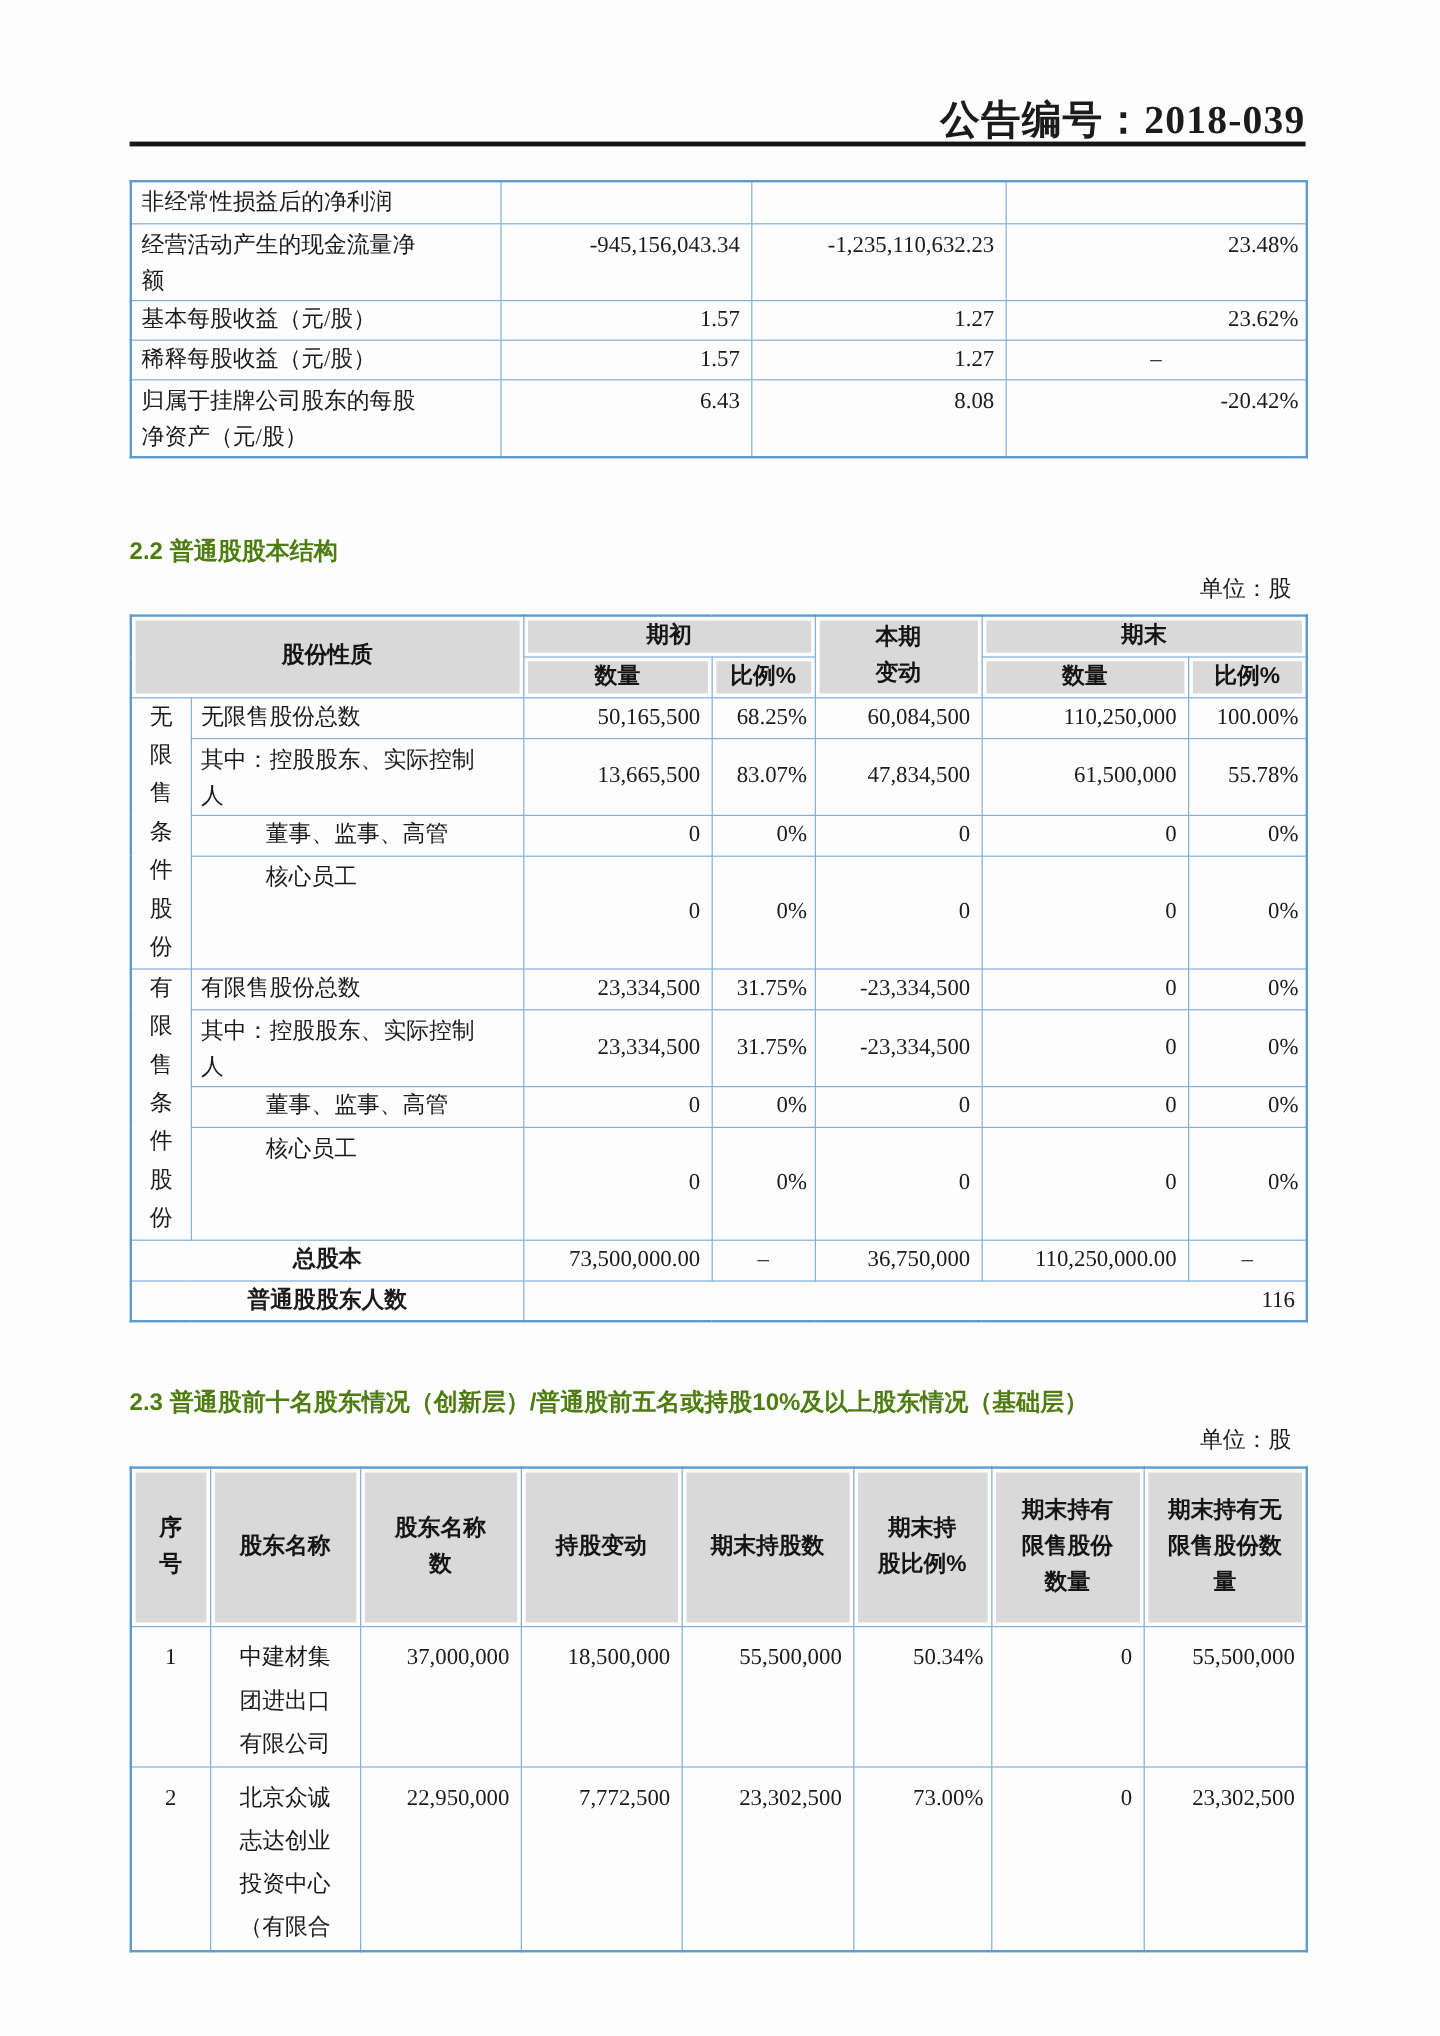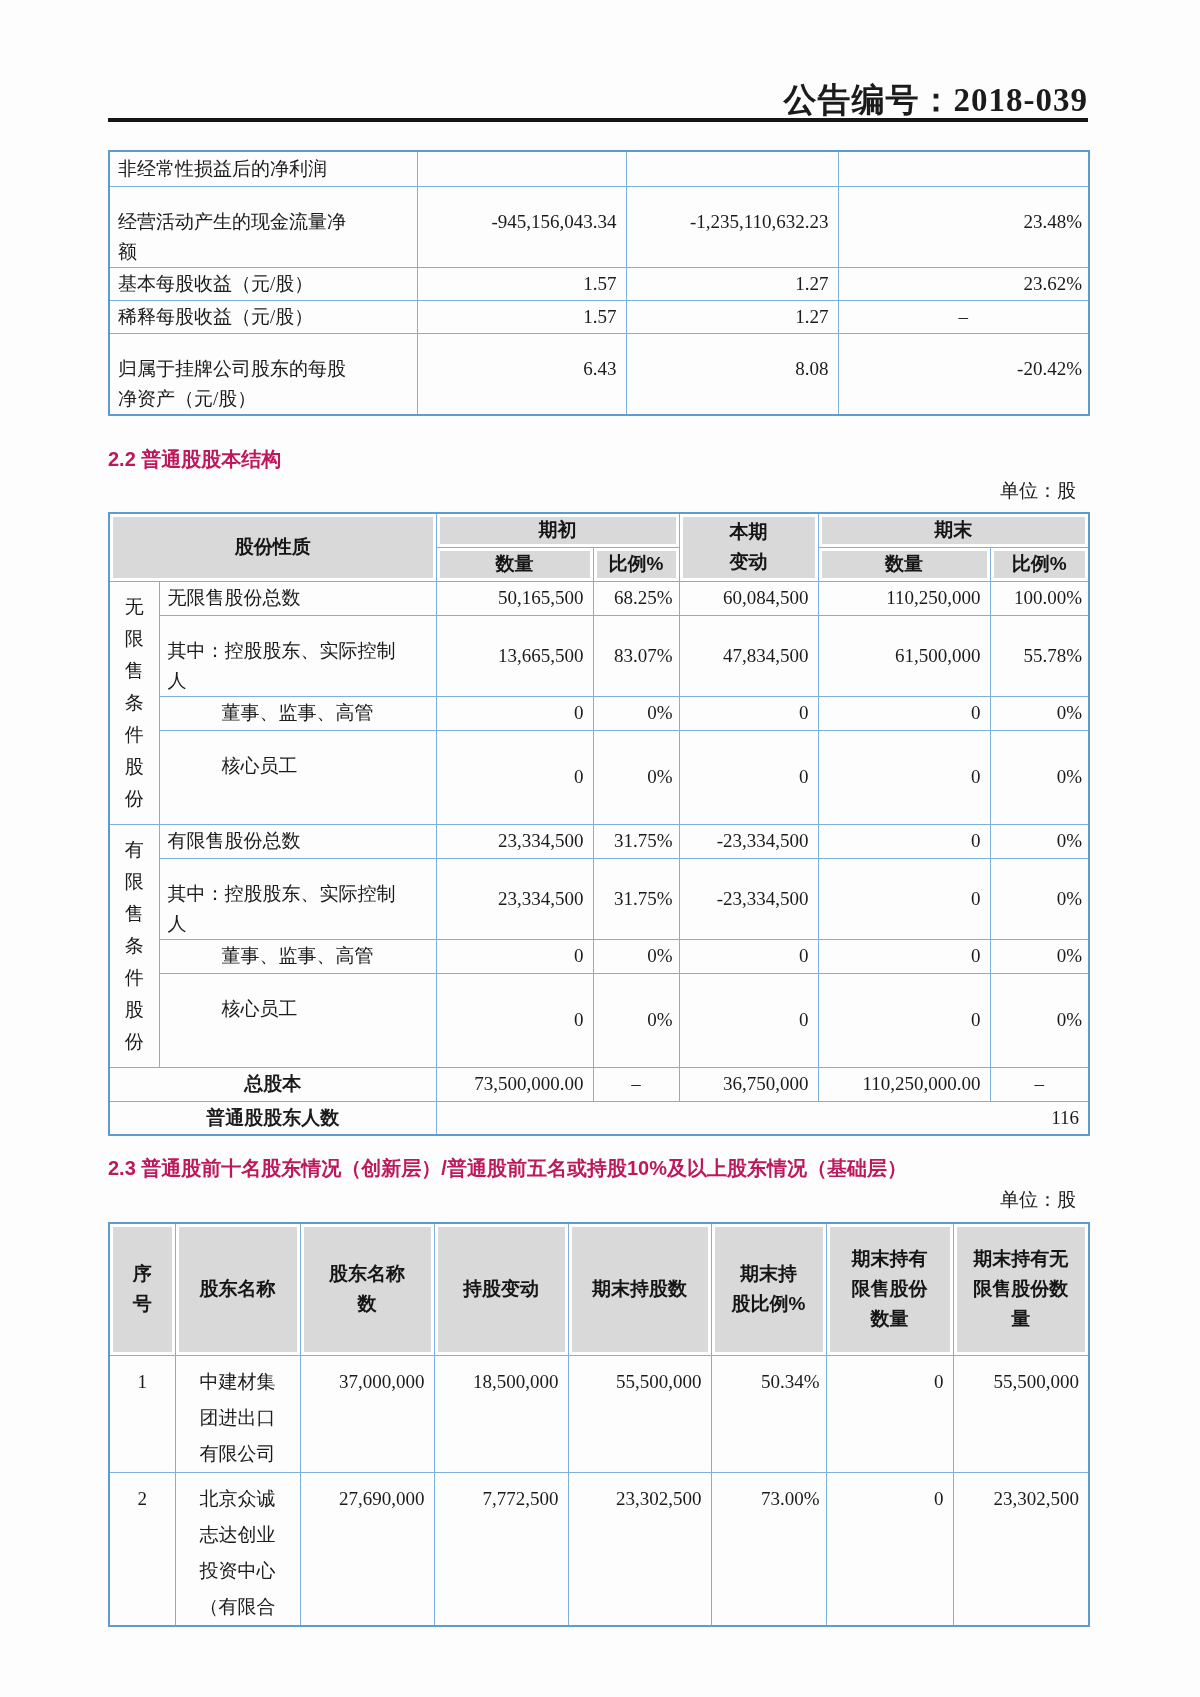--- a/index.html
+++ b/index.html
@@ -17,21 +17,21 @@
     text-align:right; font-size:33px; font-weight:bold;
     letter-spacing:1px;
   }
   .rule {
     position:absolute; top:118px; left:108px; width:980px; height:4px;
     background:#161616;
   }
   .sec-title {
     position:absolute; left:108px; width:980px;
     font-family:"Liberation Sans","DejaVu Sans",sans-serif;
-    font-weight:bold; font-size:20px; color:#be185d;
+    font-weight:bold; font-size:20px; color:#4d7c0f;
   }
   .unit-label {
     position:absolute; left:96px; width:980px;
     text-align:right; font-size:19px;
   }
   table {
     position:absolute; left:108px;
     border-collapse:collapse; table-layout:fixed;
     width:980px;
     border:2px solid #5f9bd0;
@@ -51,21 +51,21 @@
     font-weight:bold;
     text-align:center;
     white-space:pre-line;
     color:#151515;
   }
   .lbl  { text-align:left;  padding-left:8px; padding-right:6px; }
   .num  { text-align:right; padding-right:9px; }
   .pct  { text-align:right; padding-right:6px; }
   .ctr  { text-align:center; }
   .pre  { white-space:pre-line; }
-  .vtop { vertical-align:top; padding-top:20px; }
+  .vtop { vertical-align:top; padding-top:3px; }
   .ind  { padding-left:62px; }
   .boldlbl {
     font-family:"Liberation Sans","DejaVu Sans",sans-serif;
     font-weight:bold; text-align:center;
   }
   .grp {
     text-align:center; white-space:pre-line;
     line-height:32px; padding:0;
   }
   
@@ -310,21 +310,21 @@
         <td class="pct">50.34%</td>
         <td class="num">0</td>
         <td class="num">55,500,000</td>
       </tr>
       <tr class="h150">
         <td class="ctr">2</td>
         <td class="name pre">北京众诚
 志达创业
 投资中心
 （有限合</td>
-        <td class="num">27,690,000</td>
+        <td class="num">22,950,000</td>
         <td class="num">7,772,500</td>
         <td class="num">23,302,500</td>
         <td class="pct">73.00%</td>
         <td class="num">0</td>
         <td class="num">23,302,500</td>
       </tr>
     </tbody>
   </table>
 
 </div>

